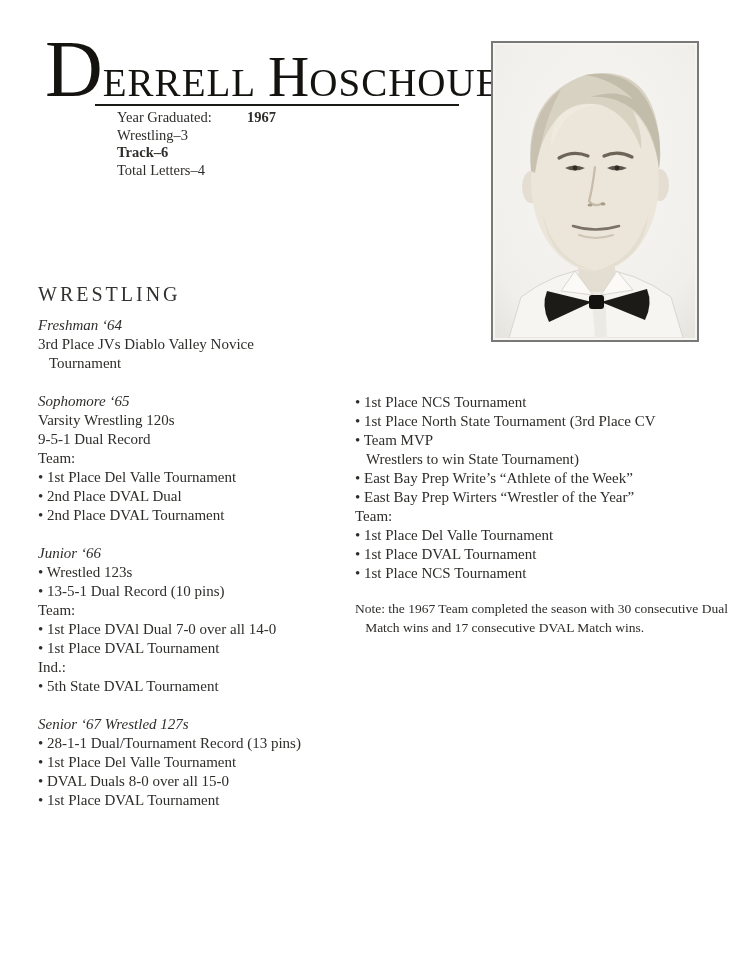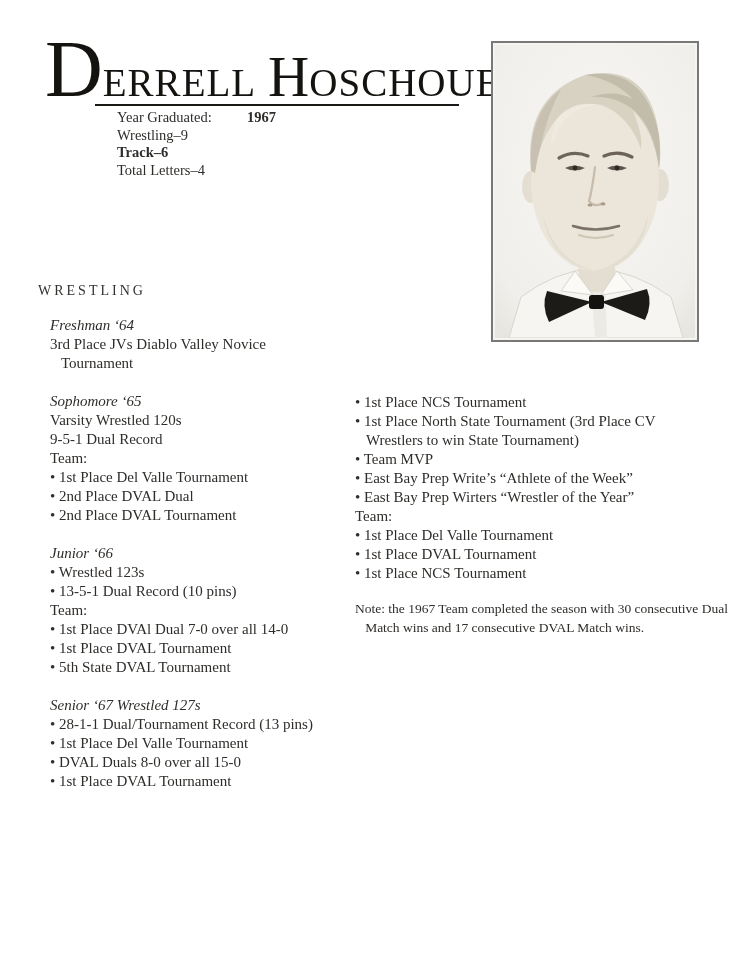--- a/index.html
+++ b/index.html
@@ -27,28 +27,28 @@
   
   .info-block { position:absolute; left:85px; top:109px; width:300px;margin-left:32px; }
   .info-line { position:relative; font-size:14.5px; line-height:17.5px; white-space:pre; }
   .info-label {}
   .info-value { position:absolute; left:130px; top:0; font-weight:bold;text-align:center; }
   .bold { font-weight:bold; }
 
   
   .sport-heading {
     position:absolute; left:38px; top:283px;
-    font-size:14px; letter-spacing:3px; color:#34322f; font-weight:normal;
+    font-size:20px; letter-spacing:3px; color:#34322f; font-weight:normal;
   }
 
   
   .col-left  { position:absolute; left:38px;  top:316px; width:315px; }
   .col-right { position:absolute; left:355px; top:393px; width:360px; }
 
-  section { margin-bottom:19px;margin-left:12px; }
+  section { margin-bottom:19px; }
   .season {
     font-style:italic; font-weight:normal;
     font-size:15px; line-height:19px;
   }
   .line { font-size:15px; line-height:19px; white-space:pre; }
 
   .note { margin-top:17px; }
   .note .line { font-size:13.5px; line-height:18.5px; }
 
   
@@ -69,21 +69,21 @@
     <span class="cap-big">D</span><span class="caps-small">ERRELL</span><span class="word-gap"> </span><span class="cap-mid">H</span><span class="caps-small">OSCHOUER</span>
   </div>
 </div>
 <div class="title-underline"></div>
 
 <div class="info-block">
 
     <div class="info-line"><span class="info-label">Year Graduated:</span><span class="info-value">1967</span></div>
 
 
-    <div class="info-line"><span class="info-label">Wrestling–9</span><span class="info-value"></span></div>
+    <div class="info-line"><span class="info-label">Wrestling–3</span><span class="info-value"></span></div>
 
     <div class="info-line bold"><span class="info-label">Track–6</span><span class="info-value"></span></div>
 
     <div class="info-line"><span class="info-label">Total Letters–4</span><span class="info-value"></span></div>
 
 </div>
 
 <div class="photo-frame">
   <svg viewBox="0 0 200 293" xmlns="http://www.w3.org/2000/svg">
     <defs>
@@ -144,56 +144,57 @@
   <section>
     <h3 class="season">Freshman ‘64</h3>
     <div>
       <div class="line">3rd Place JVs Diablo Valley Novice</div>
         <div class="line">   Tournament</div>
     </div>
   </section>
   <section>
     <h3 class="season">Sophomore ‘65</h3>
     <div>
-      <div class="line">Varsity Wrestled 120s</div>
+      <div class="line">Varsity Wrestling 120s</div>
         <div class="line">9-5-1 Dual Record</div>
         <div class="line">Team:</div>
         <div class="line">• 1st Place Del Valle Tournament</div>
         <div class="line">• 2nd Place DVAL Dual</div>
         <div class="line">• 2nd Place DVAL Tournament</div>
     </div>
   </section>
   <section>
     <h3 class="season">Junior ‘66</h3>
     <div>
       <div class="line">• Wrestled 123s</div>
         <div class="line">• 13-5-1 Dual Record (10 pins)</div>
         <div class="line">Team:</div>
         <div class="line">• 1st Place DVAl Dual 7-0 over all 14-0</div>
         <div class="line">• 1st Place DVAL Tournament</div>
+        <div class="line">Ind.:</div>
         <div class="line">• 5th State DVAL Tournament</div>
     </div>
   </section>
   <section>
     <h3 class="season">Senior ‘67 Wrestled 127s</h3>
     <div>
       <div class="line">• 28-1-1 Dual/Tournament Record (13 pins)</div>
         <div class="line">• 1st Place Del Valle Tournament</div>
         <div class="line">• DVAL Duals 8-0 over all 15-0</div>
         <div class="line">• 1st Place DVAL Tournament</div>
     </div>
   </section>
 </div>
 
 <div class="col-right">
   <div>
     <div class="line">• 1st Place NCS Tournament</div>
       <div class="line">• 1st Place North State Tournament (3rd Place CV</div>
+      <div class="line">• Team MVP</div>
       <div class="line">   Wrestlers to win State Tournament)</div>
-      <div class="line">• Team MVP</div>
       <div class="line">• East Bay Prep Write’s “Athlete of the Week”</div>
       <div class="line">• East Bay Prep Wirters “Wrestler of the Year”</div>
       <div class="line">Team:</div>
       <div class="line">• 1st Place Del Valle Tournament</div>
       <div class="line">• 1st Place DVAL Tournament</div>
       <div class="line">• 1st Place NCS Tournament</div>
   </div>
   <div class="note">
     <div class="line">Note: the 1967 Team completed the season with 30 consecutive Dual</div>
       <div class="line">   Match wins and 17 consecutive DVAL Match wins.</div>

